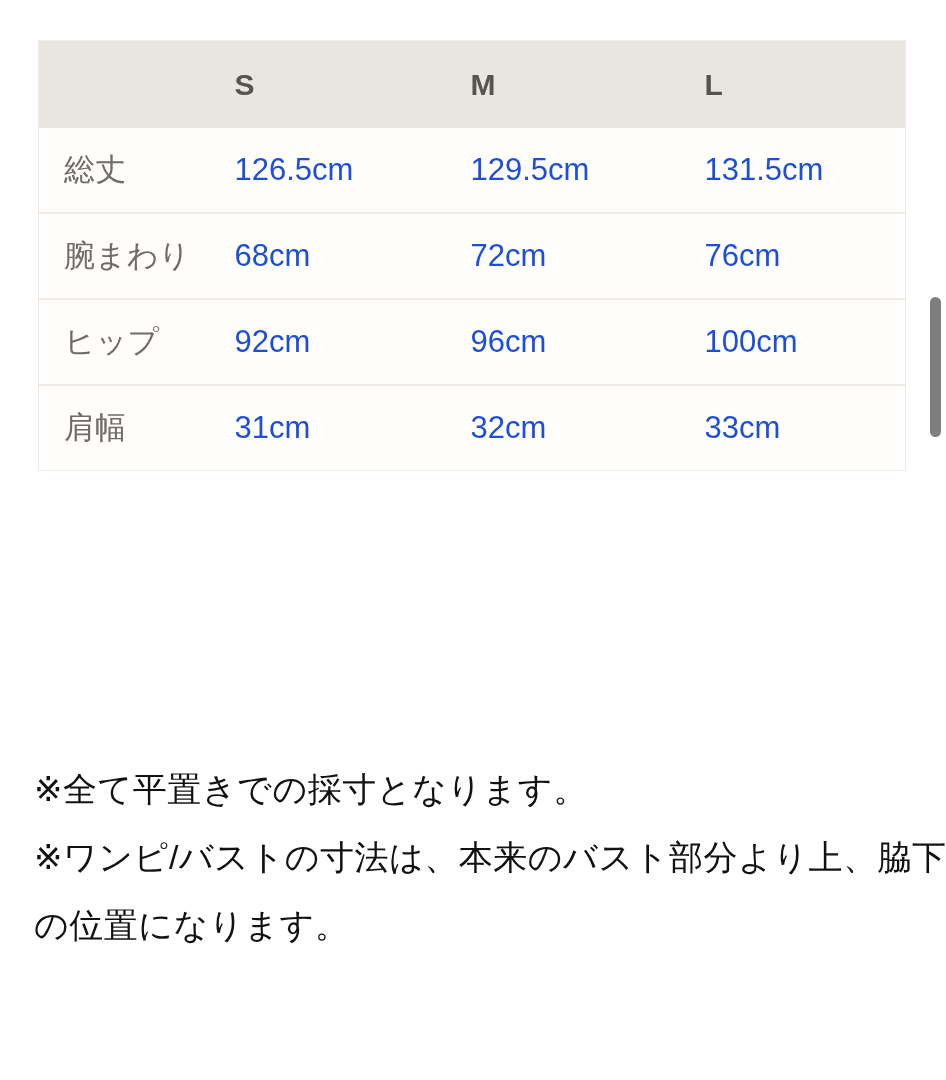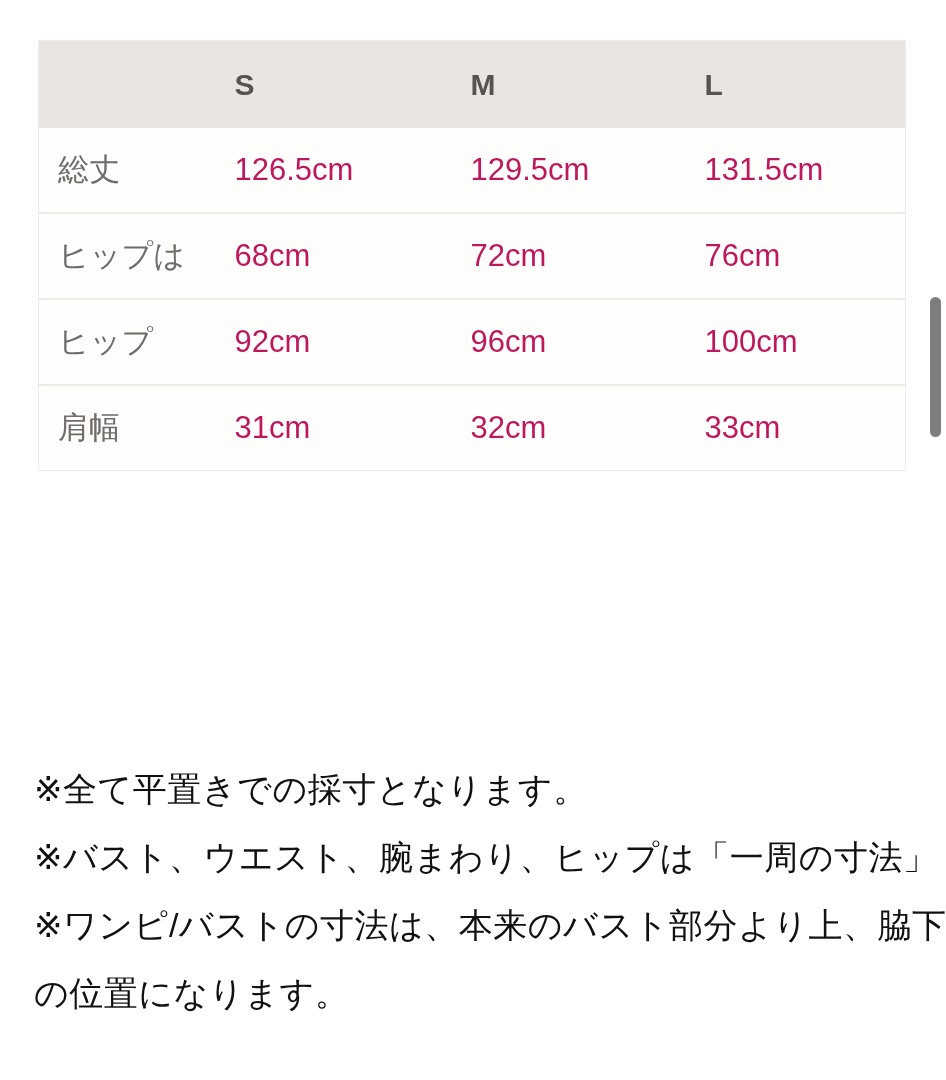--- a/index.html
+++ b/index.html
@@ -22,26 +22,26 @@
   .size-table col.c-l{width:201px;}
 
   .size-table th{
     background:#e9e6e1;
     height:87px;
     font-size:30px;font-weight:700;color:#575350;
     text-align:left;padding:0;vertical-align:middle;
   }
   .size-table td{
     height:84px;
-    font-size:31px;font-weight:400;color:#be185d;
+    font-size:31px;font-weight:400;color:#1d4ed8;
     text-align:left;padding:0;vertical-align:middle;
     background:#fffefd;
   }
   .size-table tbody tr + tr td{border-top:2px solid #edeae6;}
-  .size-table td.label-cell{padding-left:19px;color:#6f6c69;}
+  .size-table td.label-cell{padding-left:25px;color:#6f6c69;}
 
   
   .notes{
     position:absolute;left:34px;top:755px;width:884px;
     font-size:34px;line-height:68px;color:#111111;
     letter-spacing:0.5px;
   }
   .notes .note-line{white-space:nowrap;}
 
   
@@ -69,21 +69,21 @@
     </tr>
   </thead>
   <tbody>
     <tr>
       <td class="label-cell">総丈</td>
       <td>126.5cm</td>
       <td>129.5cm</td>
       <td>131.5cm</td>
     </tr>
     <tr>
-      <td class="label-cell">ヒップは</td>
+      <td class="label-cell">腕まわり</td>
       <td>68cm</td>
       <td>72cm</td>
       <td>76cm</td>
     </tr>
     <tr>
       <td class="label-cell">ヒップ</td>
       <td>92cm</td>
       <td>96cm</td>
       <td>100cm</td>
     </tr>
@@ -91,18 +91,17 @@
       <td class="label-cell">肩幅</td>
       <td>31cm</td>
       <td>32cm</td>
       <td>33cm</td>
     </tr>
   </tbody>
 </table>
 
 <div class="notes">
   <div class="note-line">※全て平置きでの採寸となります。</div>
-  <div class="note-line">※バスト、ウエスト、腕まわり、ヒップは「一周の寸法」</div>
   <div class="note-line">※ワンピ/バストの寸法は、本来のバスト部分より上、脇下</div>
   <div class="note-line">の位置になります。</div>
 </div>
 
 <div class="scrollbar-thumb"></div>
 
 </body></html>

